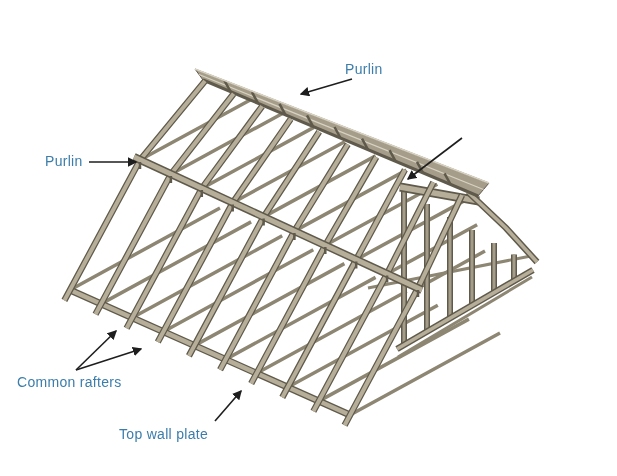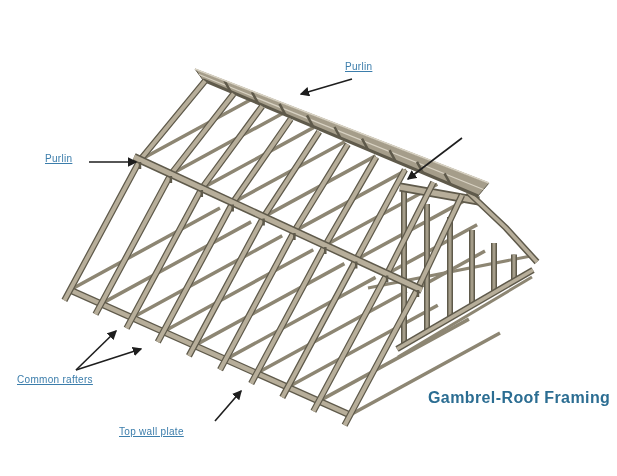--- a/index.html
+++ b/index.html
@@ -7,25 +7,24 @@
     position:relative;
     width:617px;height:476px;
     background:var(--background,#ffffff);
     font-family:"Liberation Sans", sans-serif;
     overflow:hidden;
   }
   #scene{position:absolute;left:0;top:0;}
   .lbl{
     position:absolute;
     color:var(--label-blue,#3b7dab);
-    font-size:10px;
+    font-size:14px;
     letter-spacing:.3px;
     white-space:nowrap;
     user-select:none;
-    text-decoration:underline;
   }
   .ttl{
     position:absolute;
     color:var(--title-blue,#2b6d92);
     font-size:16px;
     font-weight:bold;
     letter-spacing:.4px;
     white-space:nowrap;
   }
   
@@ -104,14 +103,13 @@
 
   <div class="lbl" style="left:345px;top:61px;">Purlin</div>
 
 
   <div class="lbl" style="left:45px;top:153px;">Purlin</div>
 
   <div class="lbl" style="left:119px;top:426px;">Top wall plate</div>
 
   <div class="lbl" style="left:17px;top:374px;">Common rafters</div>
 
-  <div class="ttl" style="left:428px;top:389px;">Gambrel-Roof Framing</div>
 </div>
 
 </body></html>

